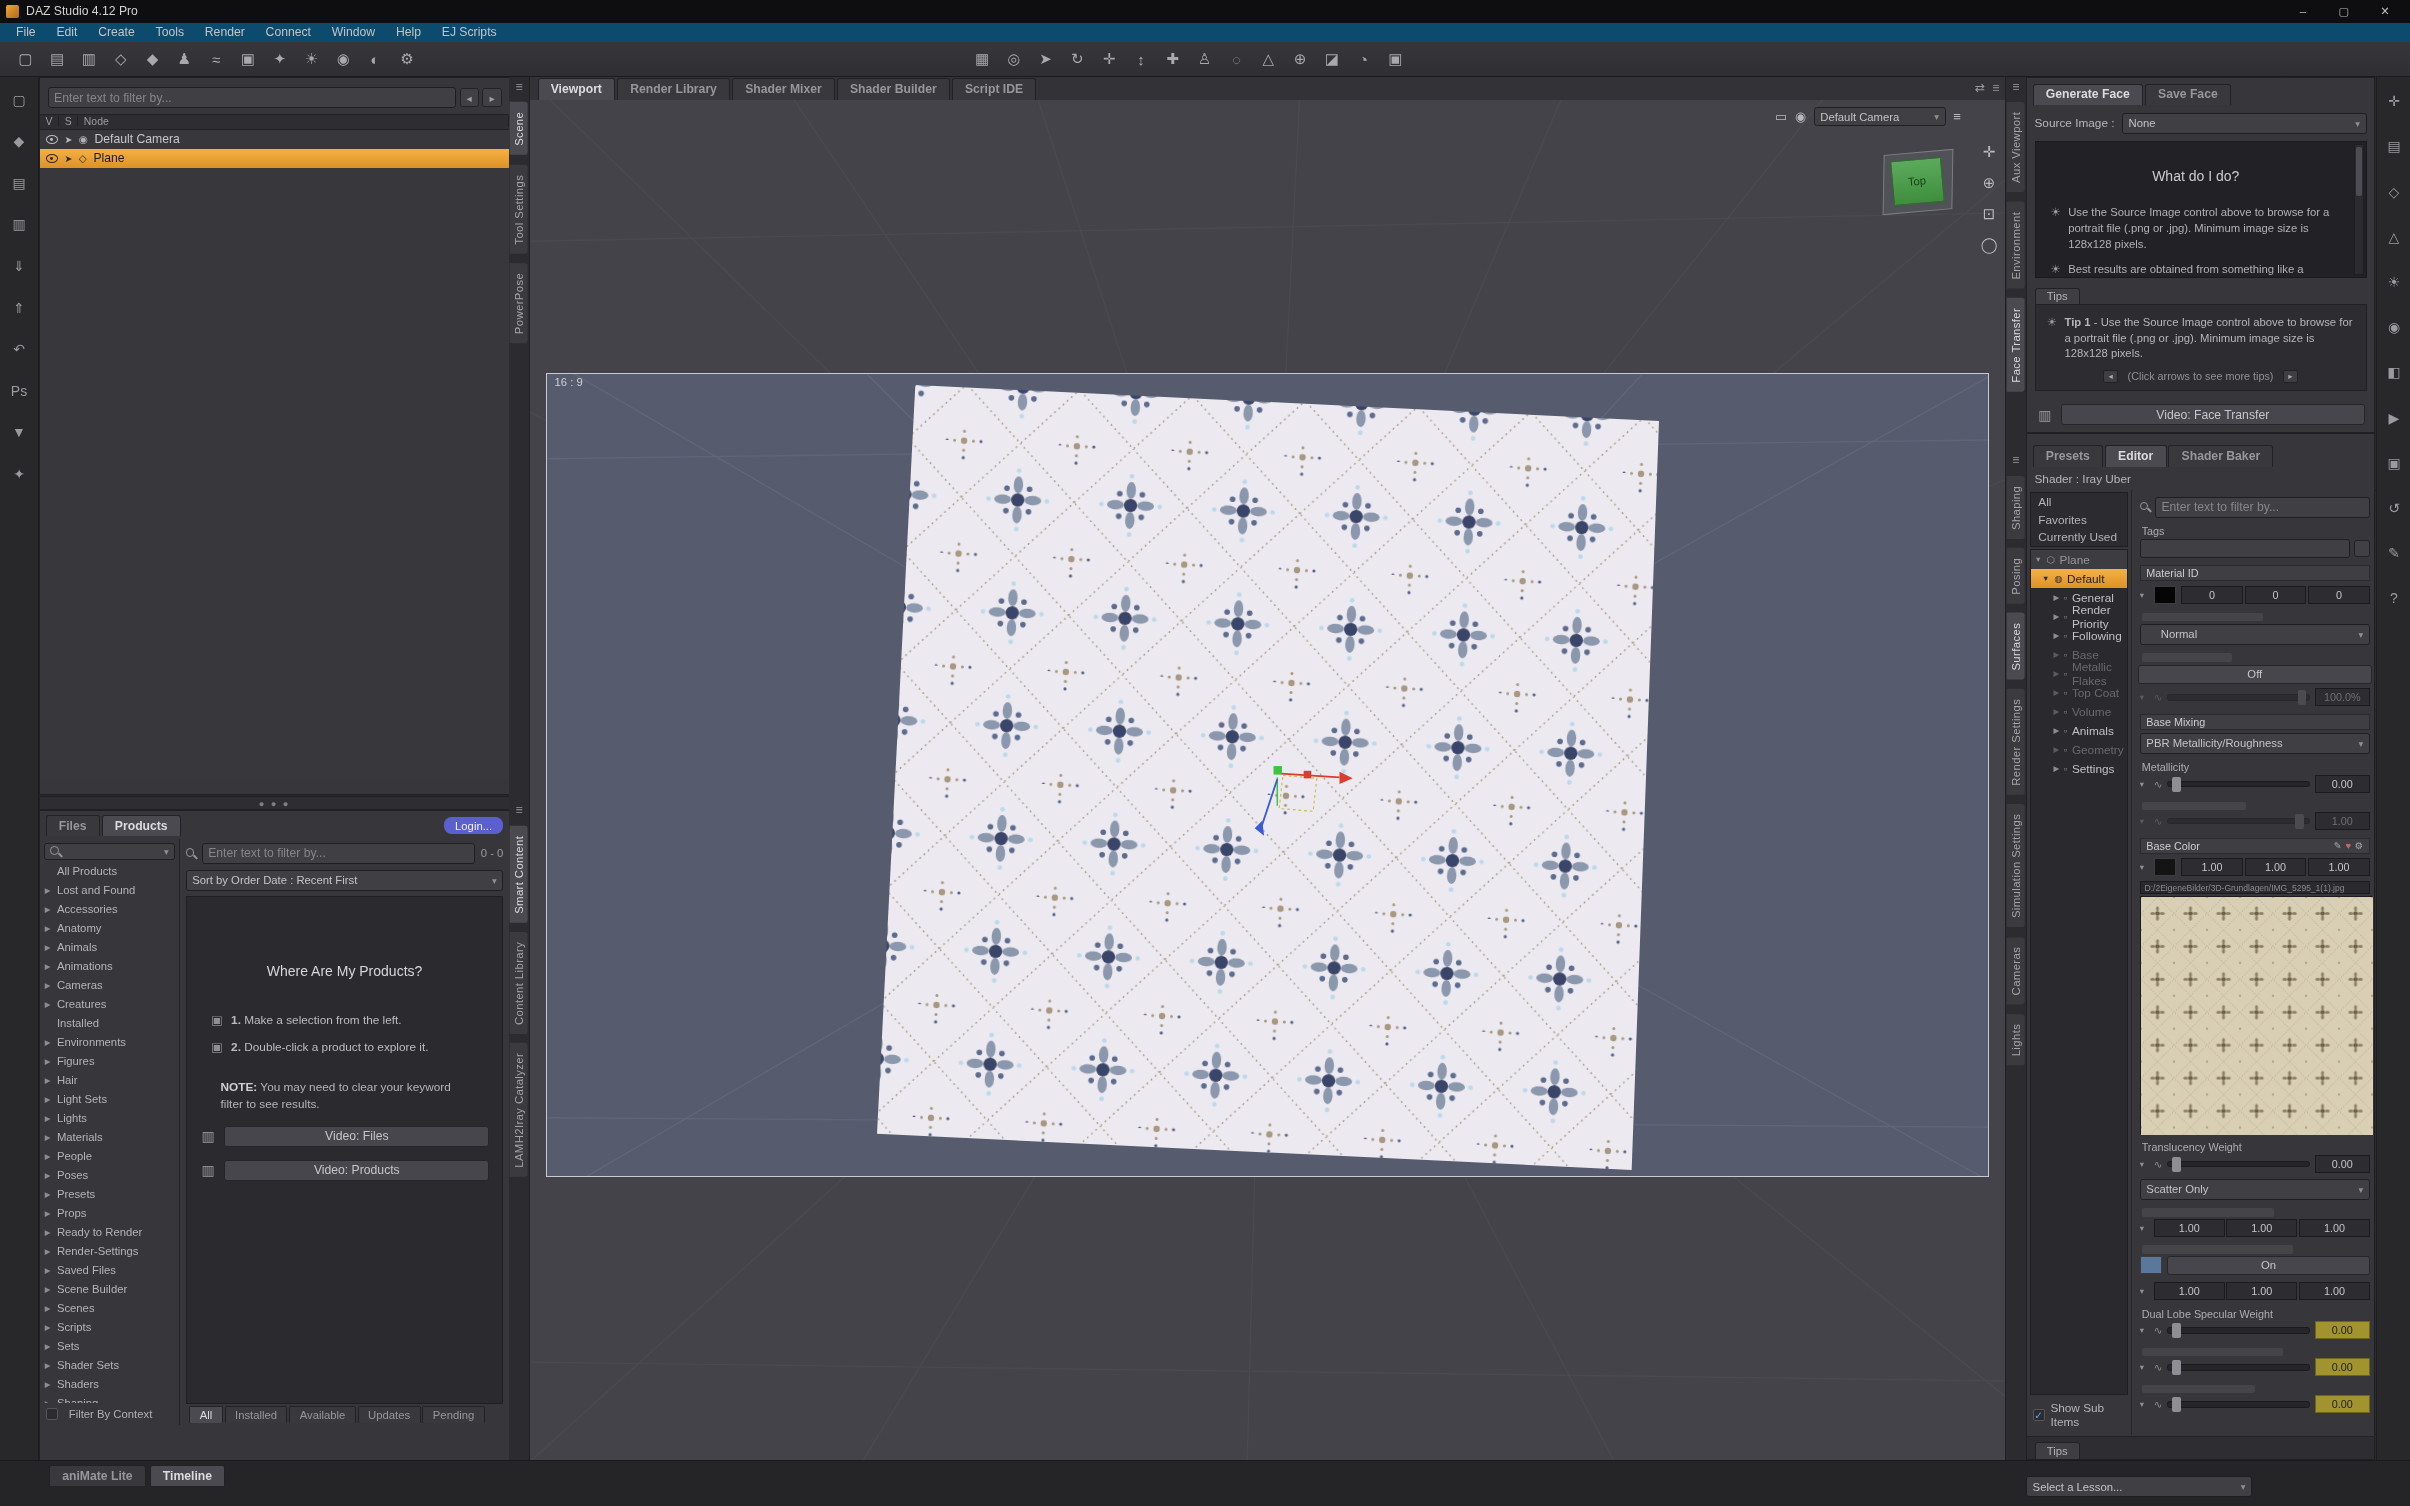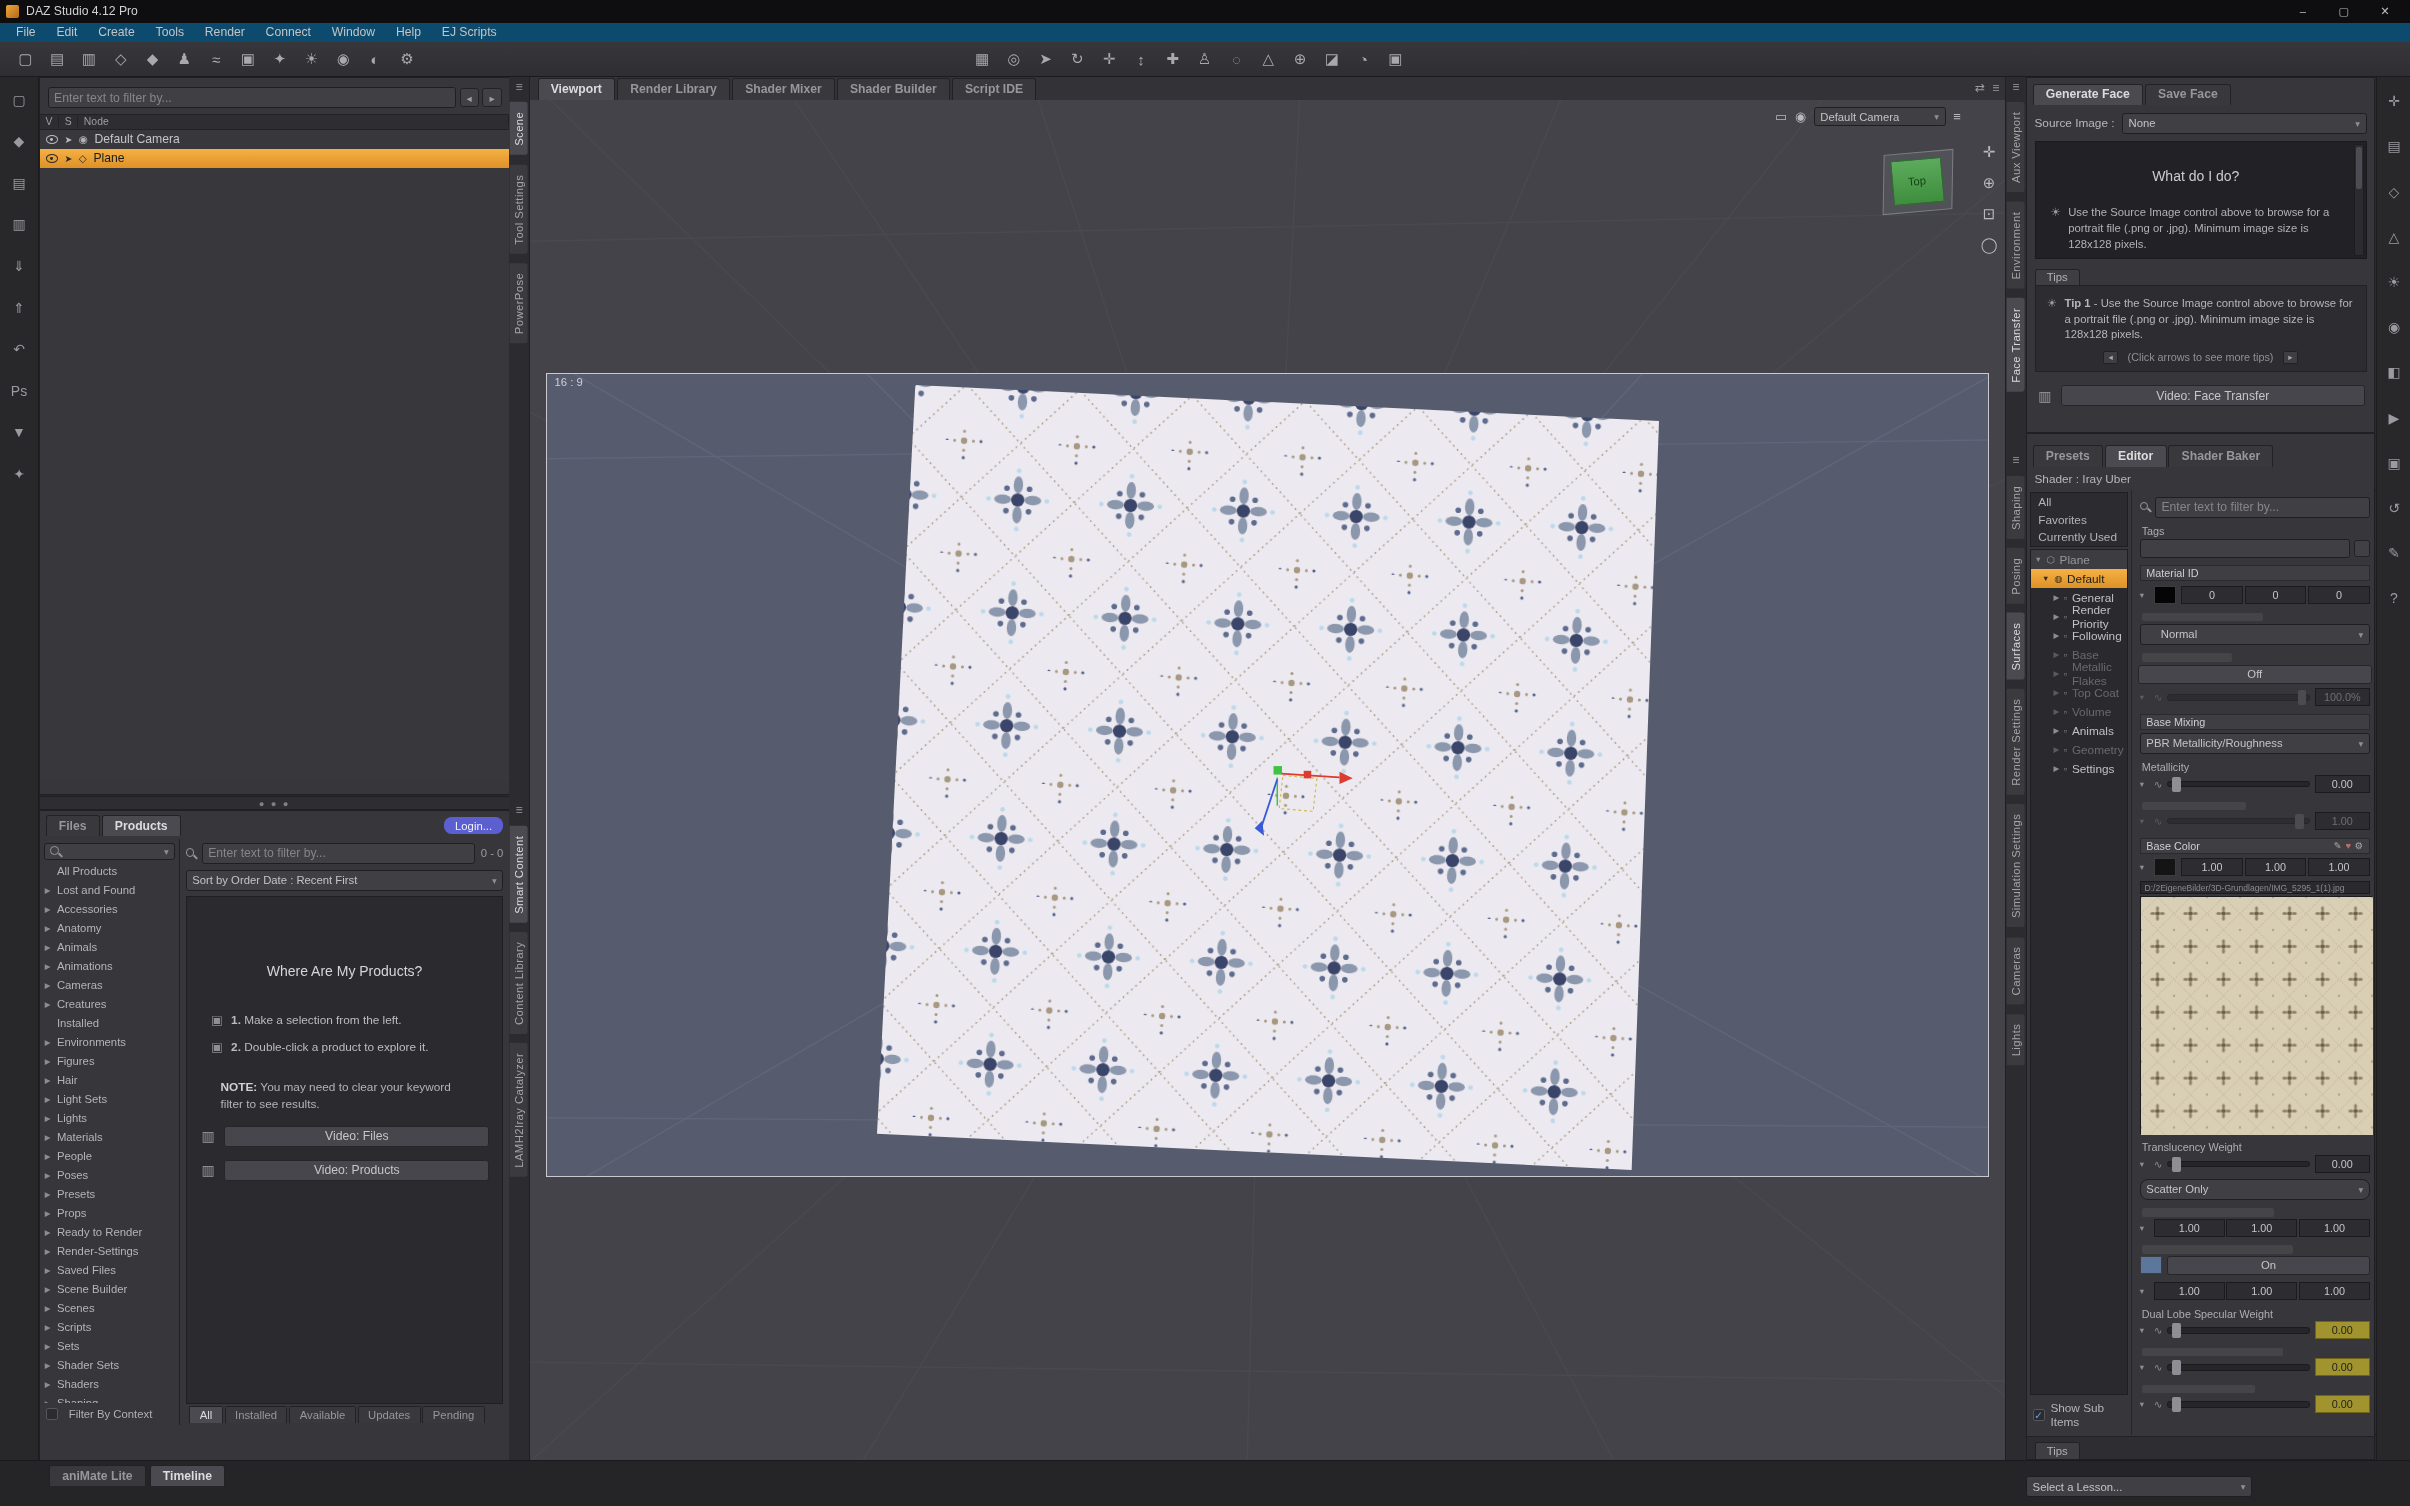--- a/index.html
+++ b/index.html
@@ -117,21 +117,21 @@
   #view-cube .cube-outer{position:absolute;inset:0;background:rgba(150,150,160,.18);border:0.9px solid rgba(190,190,200,.4);transform:skewX(-6deg);}
   #view-cube .cube-face{position:absolute;left:8.5px;top:6.6px;width:51px;height:45px;background:linear-gradient(#5cab5c,#3e8e3e);border:0.9px solid #2e6e2e;display:flex;align-items:center;justify-content:center;font-size:11.3px;color:#153f15;}
   #vp-nav{position:absolute;right:7.5px;top:43px;display:flex;flex-direction:column;gap:13px;z-index:7;align-items:center;}
   #vp-nav .vp-ico{font-size:15px;}
 
   
   #ft-panel{left:2026px;top:77px;width:349px;height:356px;}
   #ft-tabs{padding:5.6px 5.6px 0;}
   #ft-source-row{display:flex;align-items:center;gap:7.5px;margin:7.5px 7.5px 0;font-size:11.8px;color:#b8b8bc;}
   #ft-source-dd{flex:1;}
-  #ft-well{position:relative;margin:7.5px 7.5px 0;height:118px;background:#222226;border:0.9px solid #1a1a1d;padding:13px 24.5px 0 15px;overflow:hidden;}
+  #ft-well{position:relative;margin:7.5px 7.5px 0;height:137px;background:#222226;border:0.9px solid #1a1a1d;padding:13px 24.5px 0 15px;overflow:hidden;}
   #ft-well h3{text-align:center;font-size:14px;color:#cccccE;font-weight:normal;margin:13px 0 21px;}
   .ft-bullet{display:flex;gap:7.5px;font-size:11.3px;color:#b2b2b6;line-height:1.4;margin-bottom:9.4px;}
   .bulb{color:#9a9aa0;font-size:11.3px;}
   .vscroll{position:absolute;right:1.9px;top:1.9px;bottom:1.9px;width:9.4px;background:#2c2c30;border:0.9px solid #1e1e22;}
   .vscroll .thumb{position:absolute;left:0.9px;right:0.9px;top:1.9px;height:38%;background:#4c4c52;border-radius:1.9px;}
   #ft-tips-tab{margin:9.4px 0 0 7.5px;display:inline-block;background:#3e3e43;border:0.9px solid #222226;border-bottom:none;color:#b2b2b6;font-size:11.3px;padding:1.9px 11.3px;border-radius:2.8px 2.8px 0 0;}
   #ft-tips-box{margin:0 7.5px;height:87px;background:#2d2d31;border:0.9px solid #222226;padding:9.4px 11.3px 0;}
   #ft-tip-text{display:flex;gap:7.5px;font-size:11.3px;color:#b6b6ba;line-height:1.4;}
   #ft-tip-nav{display:flex;align-items:center;justify-content:center;gap:9.4px;margin-top:7.5px;font-size:10.8px;color:#909096;}
   .tip-arrow{width:15px;height:13px;background:#3e3e43;border:0.9px solid #222226;border-radius:1.9px;display:flex;align-items:center;justify-content:center;font-size:8.5px;color:#a8a8ae;}
@@ -1007,21 +1007,21 @@
         <div class="plabel">Translucency Weight</div>
         <div class="prow" style="margin-top:1.9px;">
           <span class="pcaret">▾</span>
           <span class="pcurve">∿</span>
           <div class="ptrack">
               <div class="phandle"></div>
             </div>
           <div class="pval">0.00</div>
         </div>
 
-        <div class="dd" style="margin:5.6px 1.9px 0;border-radius:8px;">
+        <div class="dd" style="margin:5.6px 1.9px 0;">
           <span>Scatter Only</span>
           <span class="caret">▾</span>
         </div>
 
         <div class="dimbar" style="width:132px;"></div>
         <div class="prow" style="margin-top:1.9px;">
           <span class="pcaret">▾</span>
           <div class="cells">
 
           <div class="cell">1.00</div>

